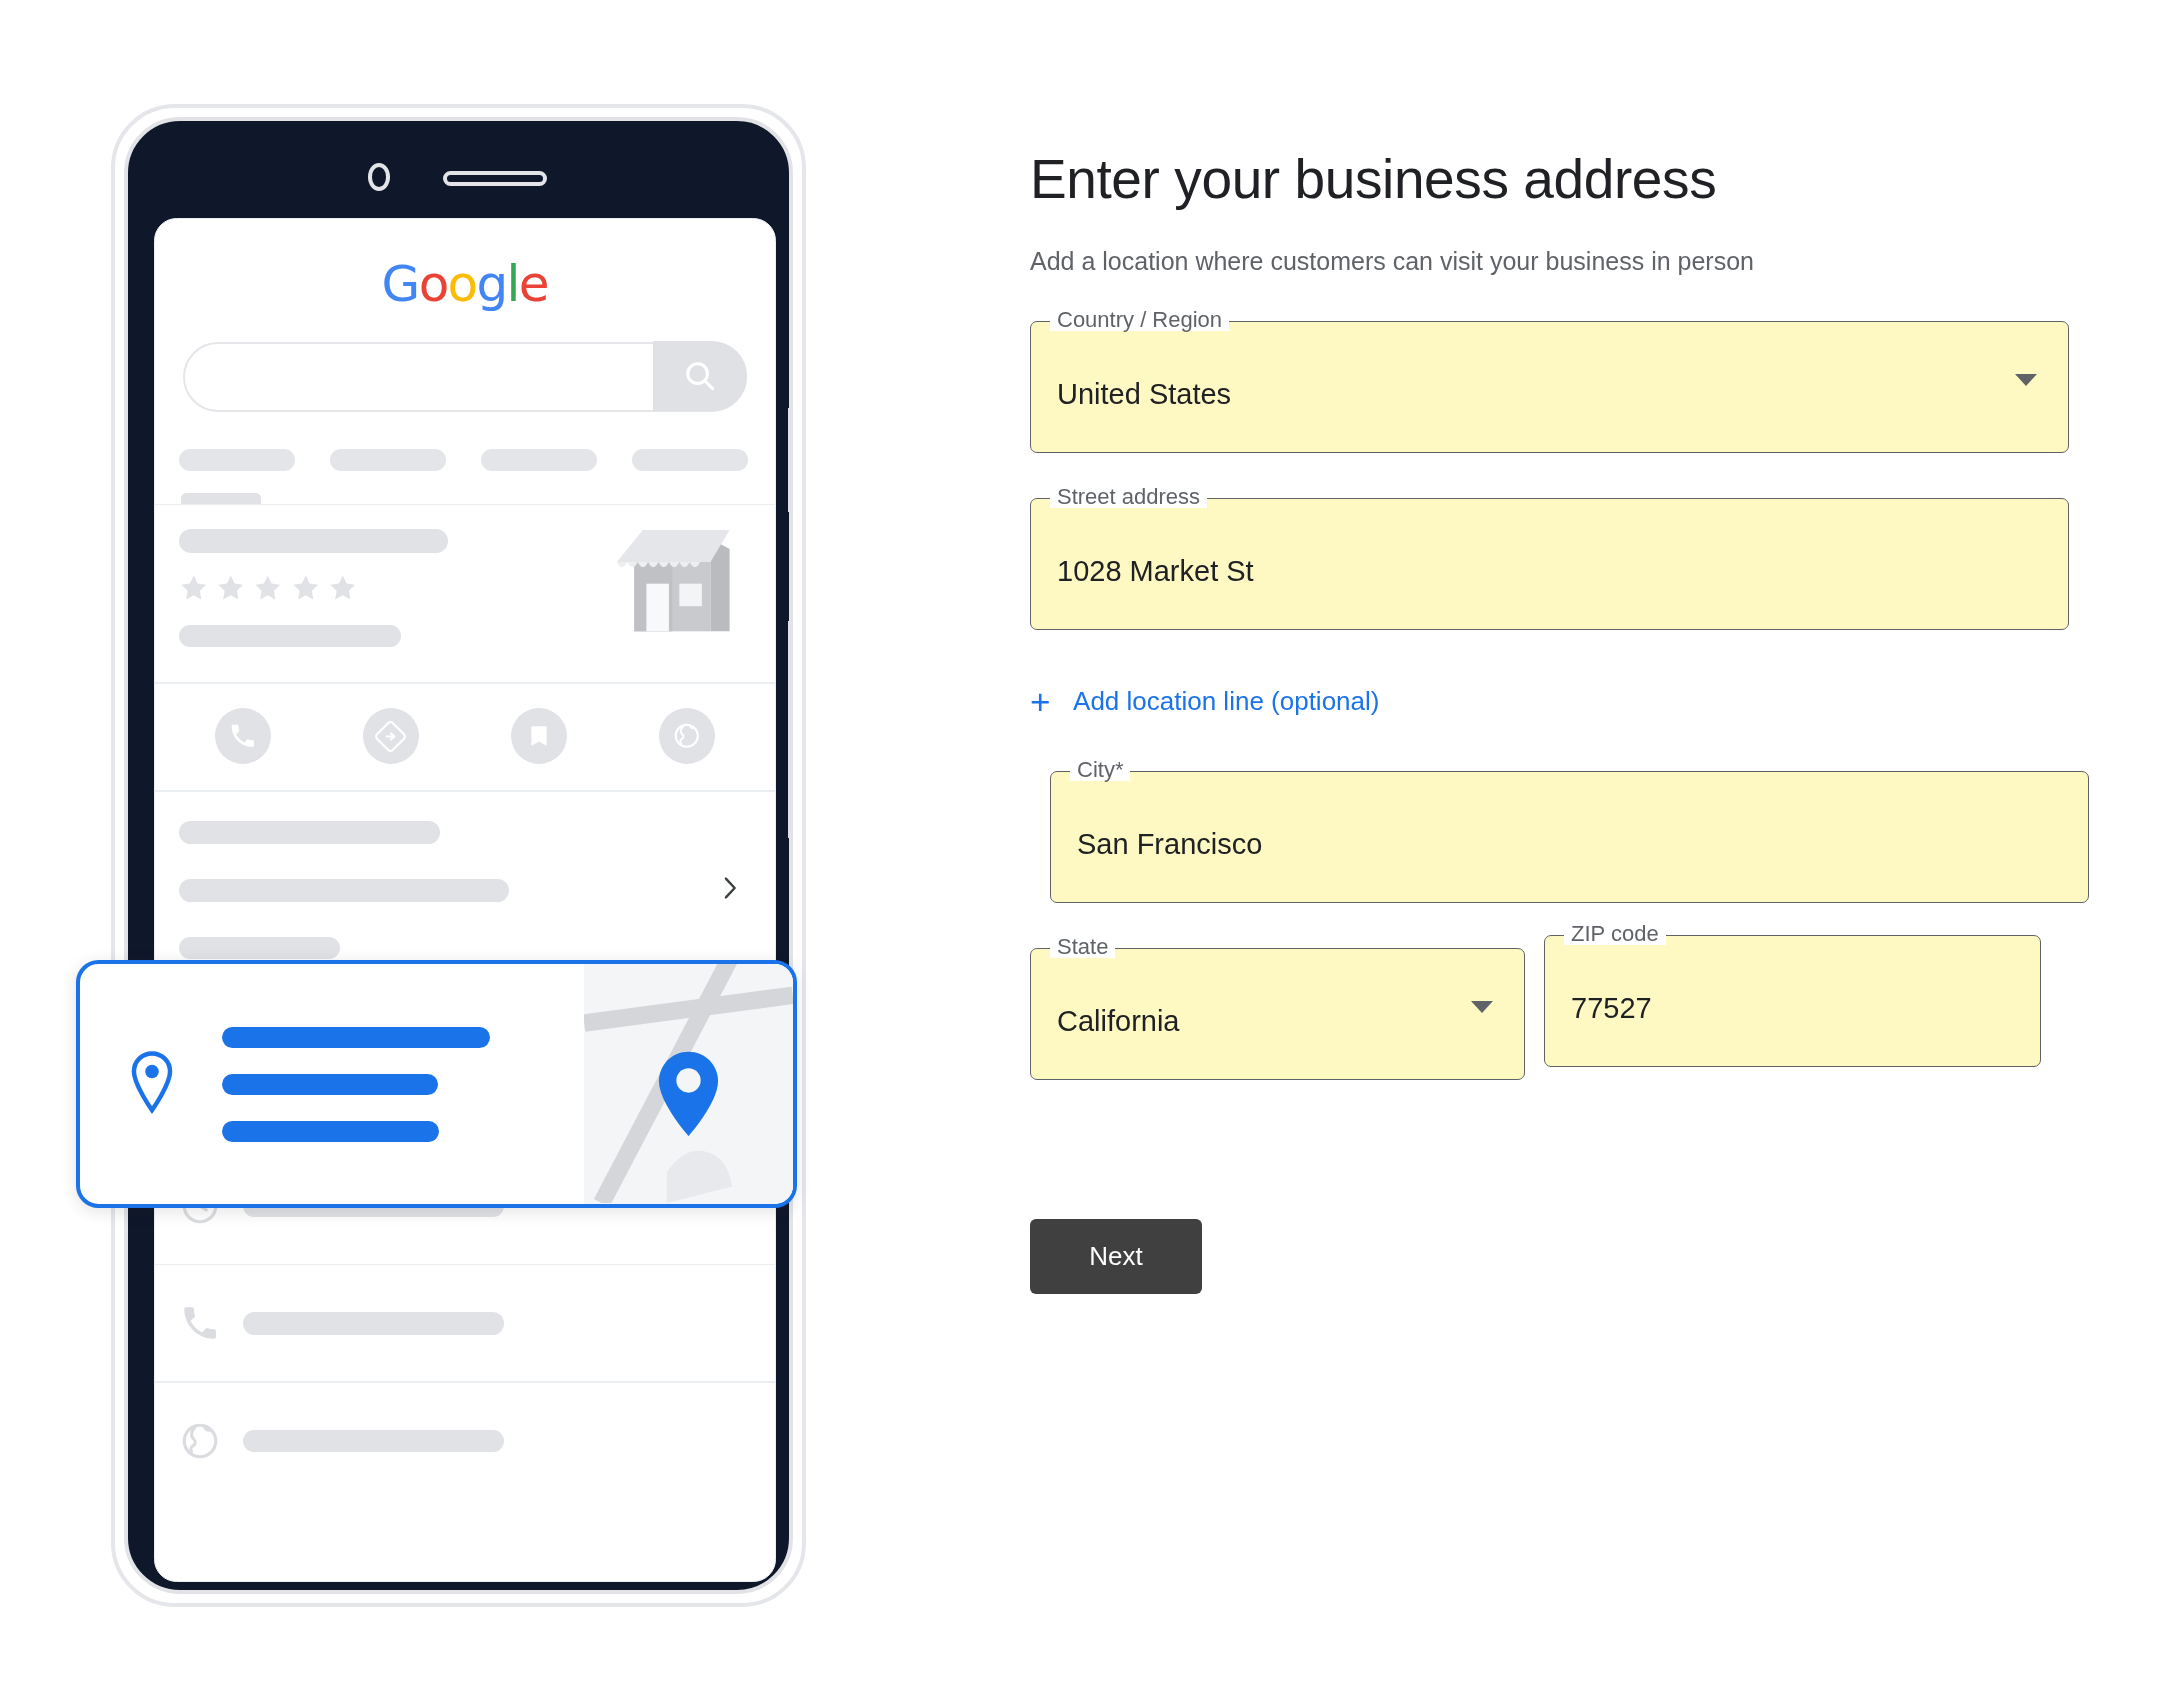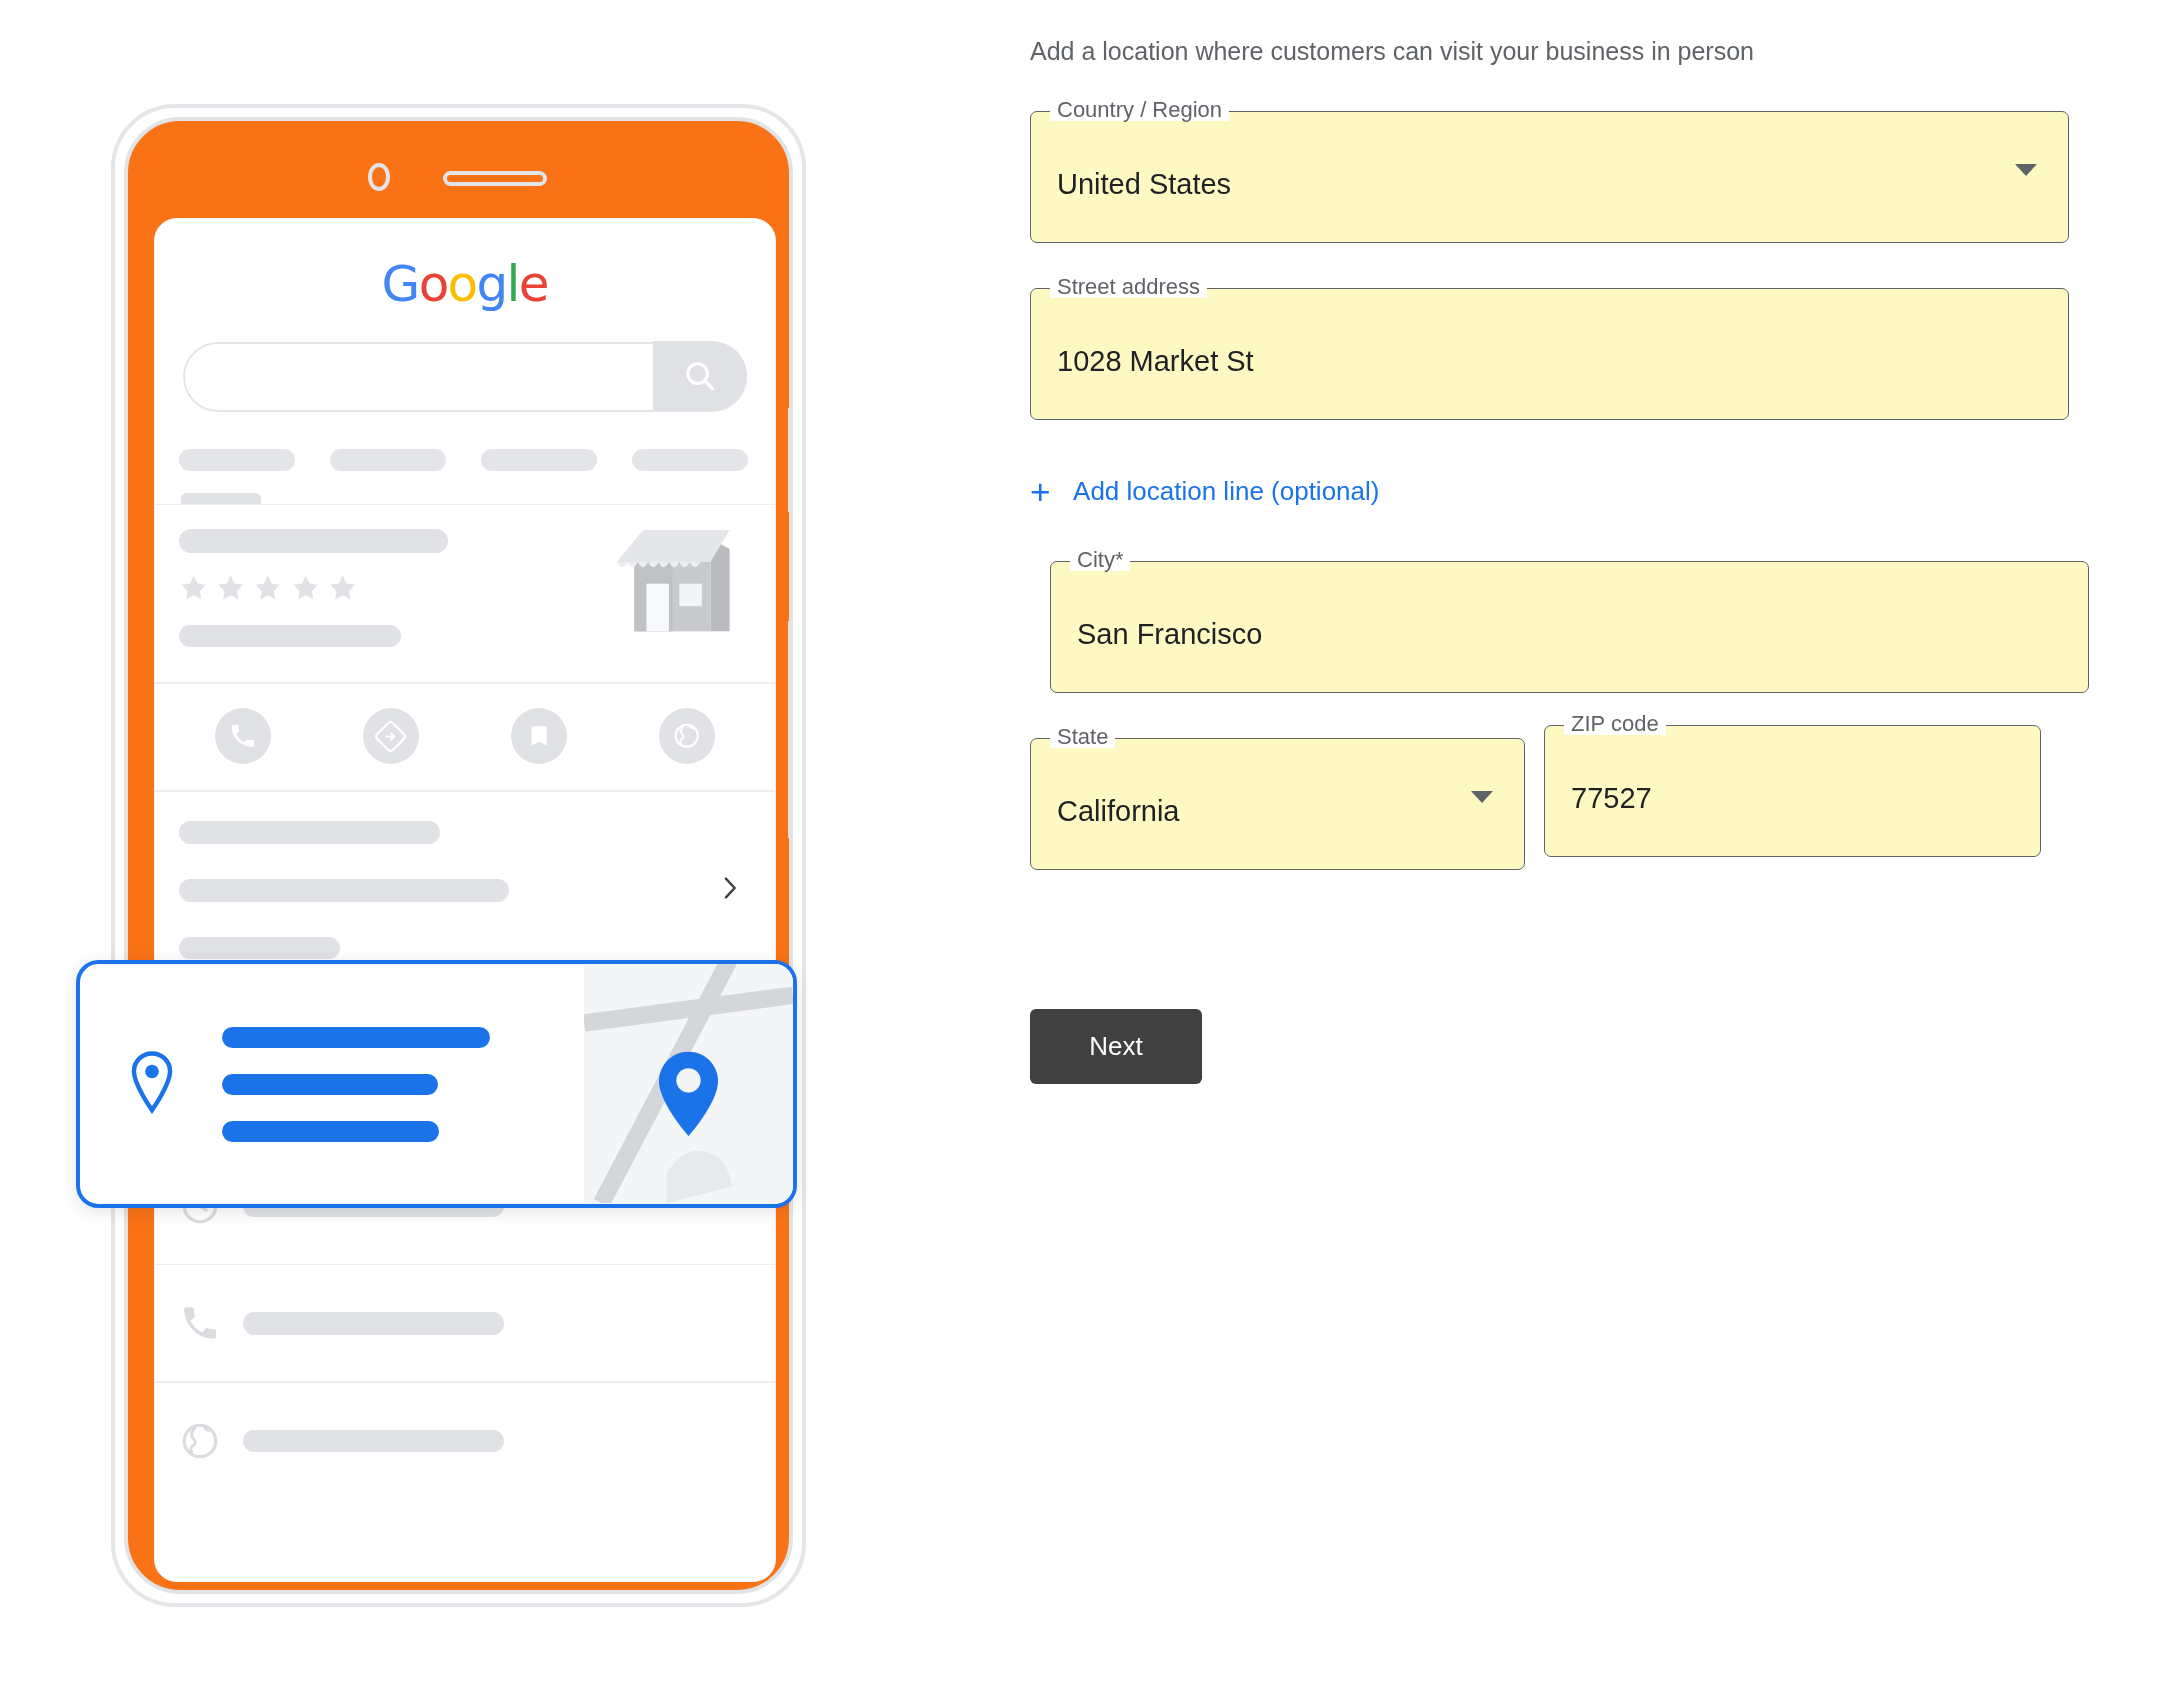--- a/index.html
+++ b/index.html
@@ -40,21 +40,21 @@
   }
 
   .phone-body {
     position: absolute;
     left: 8.7px;
     top: 8.7px;
     right: 8.7px;
     bottom: 8.7px;
     border: 4.3px solid #e1e3e6;
     border-radius: 56px;
-    background: #f97316;
+    background: #0f172a;
     overflow: hidden;
   }
 
   .phone-camera {
     position: absolute;
     left: 50%;
     margin-left: -91px;
     top: 42px;
     width: 22.6px;
     height: 28px;
@@ -523,20 +523,21 @@
           <path d="M95 240 q20 -30 45 -24 q25 6 30 40 L95 275 Z" fill="#e7e9ec"></path>
           <path d="M120 101c-19 0-34 15-34 34 0 25 34 63 34 63s34-38 34-63c0-19-15-34-34-34z" fill="#1a73e8"></path>
           <circle cx="120" cy="134" r="14" fill="#f4f5f7"></circle>
         </svg>
       </div>
     </div>
   </div>
 
   <div class="form-pane">
 
+    <h1 class="page-title">Enter your business address</h1>
     <p class="page-sub">Add a location where customers can visit your business in person</p>
 
     <div class="field wide">
       <span class="field-label">Country / Region</span>
       <span class="field-value">United States</span>
       <span class="caret"></span>
     </div>
 
     <div class="field wide">
       <span class="field-label">Street address</span>

